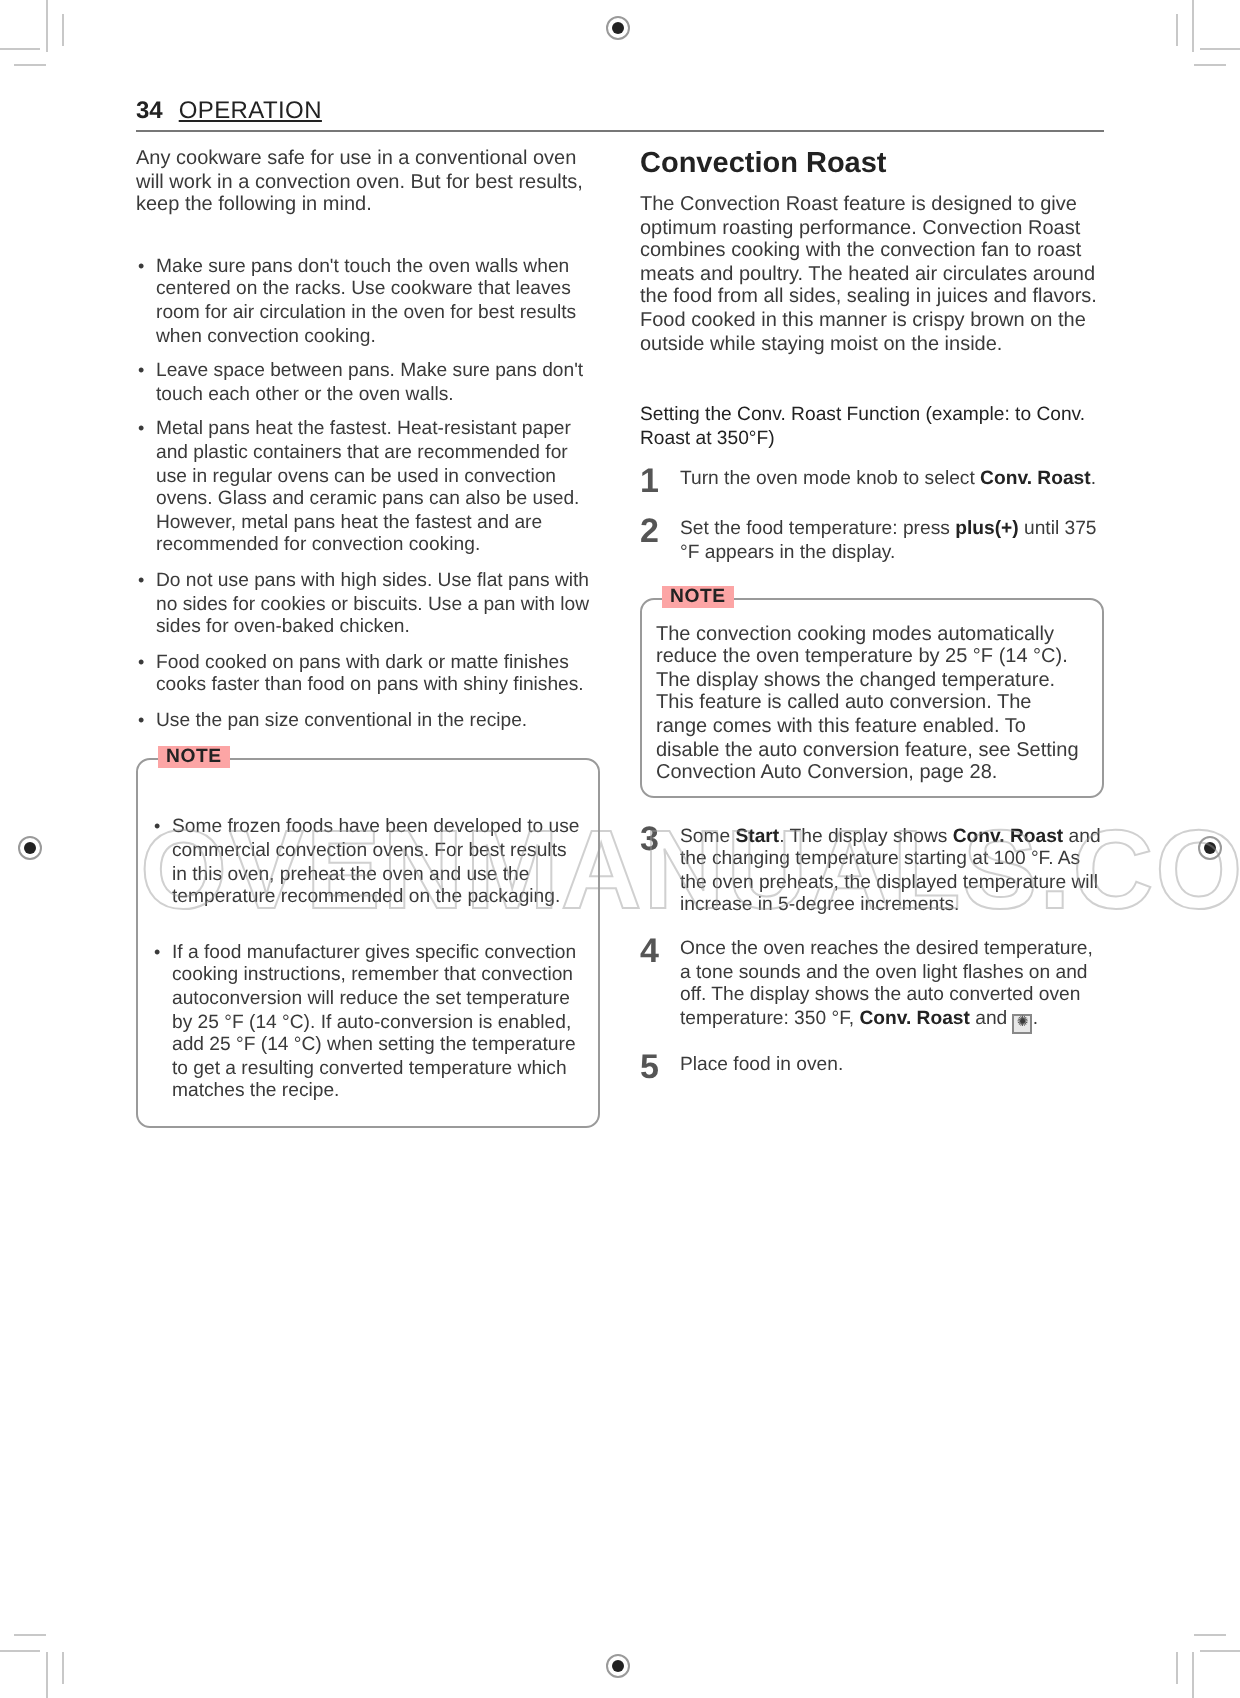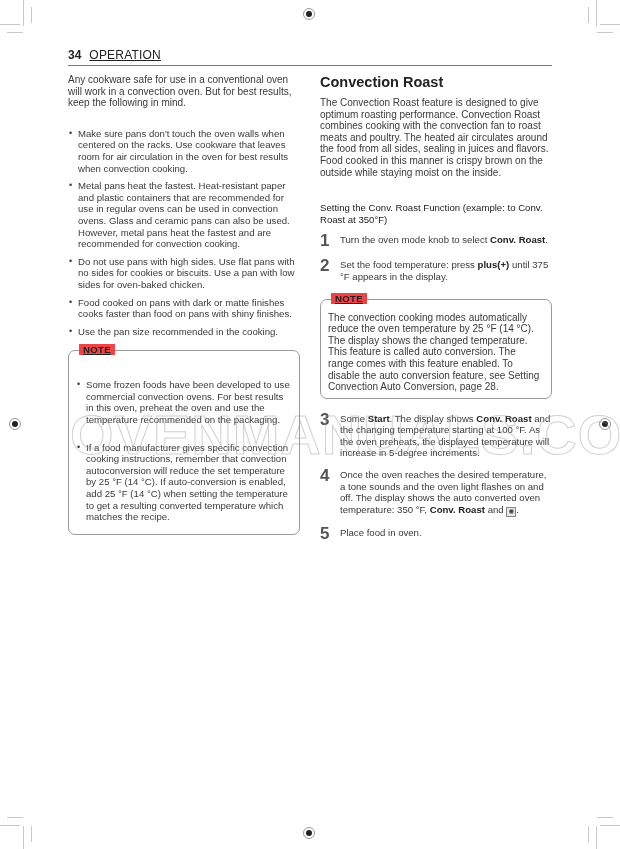--- a/index.html
+++ b/index.html
@@ -22,21 +22,21 @@
     .col-right { left: 320px; width: 232px; }
 
     h2 { font-size: 14.5px; font-weight: bold; color: #222; margin-bottom: 7px; }
     p.body { font-size: 10px; line-height: 11.6px; color: #3a3a3a; }
 
     ul.bullets { list-style: none; margin-top: 19px; }
     ul.bullets li { position: relative; padding-left: 10px; font-size: 9.6px; line-height: 11.6px; margin-bottom: 6px; color: #3a3a3a; }
     ul.bullets li::before { content: "\2022"; position: absolute; left: 1px; top: 0; font-size: 9px; }
 
     .note { position: relative; border: 1px solid #9a9a9a; border-radius: 7px; padding: 12px 7px 6px 7px; }
-    .note-label { position: absolute; top: -7px; left: 10px; background: #ef4444; padding: 0 4px; font-size: 9.6px; font-weight: bold; color: #222; letter-spacing: 0.3px; text-decoration: underline; }
+    .note-label { position: absolute; top: -7px; left: 10px; background: #fca5a5; padding: 0 4px; font-size: 9.6px; font-weight: bold; color: #222; letter-spacing: 0.3px; }
     .note ul.bullets { margin-top: 0; }
     .note ul.bullets li { margin-bottom: 5px; margin-top: 16px; }
 
     .subhead { font-size: 9.6px; font-weight: normal; line-height: 11.6px; color: #222; margin-top: 24px; }
 
     .steps { margin-top: 9px; }
     .step { display: flex; margin-bottom: 10px; }
     .step-num { width: 20px; flex: 0 0 20px; font-size: 17px; font-weight: bold; color: #555; line-height: 16px; margin-top: -1px; }
     .step-text { font-size: 9.6px; line-height: 11.6px; color: #3a3a3a; }
     .step-text b { color: #222; }
@@ -70,24 +70,25 @@
 
 <div class="page-header">
   <span class="page-num">34</span>
   <span class="section-name">OPERATION</span>
 </div>
 
 <div class="col col-left">
   <p class="body">Any cookware safe for use in a conventional oven will work in a convection oven. But for best results, keep the following in mind.</p>
   <ul class="bullets">
     <li>Make sure pans don't touch the oven walls when centered on the racks. Use cookware that leaves room for air circulation in the oven for best results when convection cooking.</li>
+    <li>Leave space between pans. Make sure pans don't touch each other or the oven walls.</li>
     <li>Metal pans heat the fastest. Heat-resistant paper and plastic containers that are recommended for use in regular ovens can be used in convection ovens. Glass and ceramic pans can also be used. However, metal pans heat the fastest and are recommended for convection cooking.</li>
     <li>Do not use pans with high sides. Use flat pans with no sides for cookies or biscuits. Use a pan with low sides for oven-baked chicken.</li>
     <li>Food cooked on pans with dark or matte finishes cooks faster than food on pans with shiny finishes.</li>
-    <li>Use the pan size recommended in the cooking.</li>
+    <li>Use the pan size conventional in the recipe.</li>
   </ul>
   <div class="note" style="margin-top:13px;">
     <span class="note-label">NOTE</span>
     <ul class="bullets">
       <li>Some frozen foods have been developed to use commercial convection ovens. For best results in this oven, preheat the oven and use the temperature recommended on the packaging.</li>
       <li>If a food manufacturer gives specific convection cooking instructions, remember that convection autoconversion will reduce the set temperature by 25 °F (14 °C). If auto-conversion is enabled, add 25 °F (14 °C) when setting the temperature to get a resulting converted temperature which matches the recipe.</li>
     </ul>
   </div>
 </div>
 

